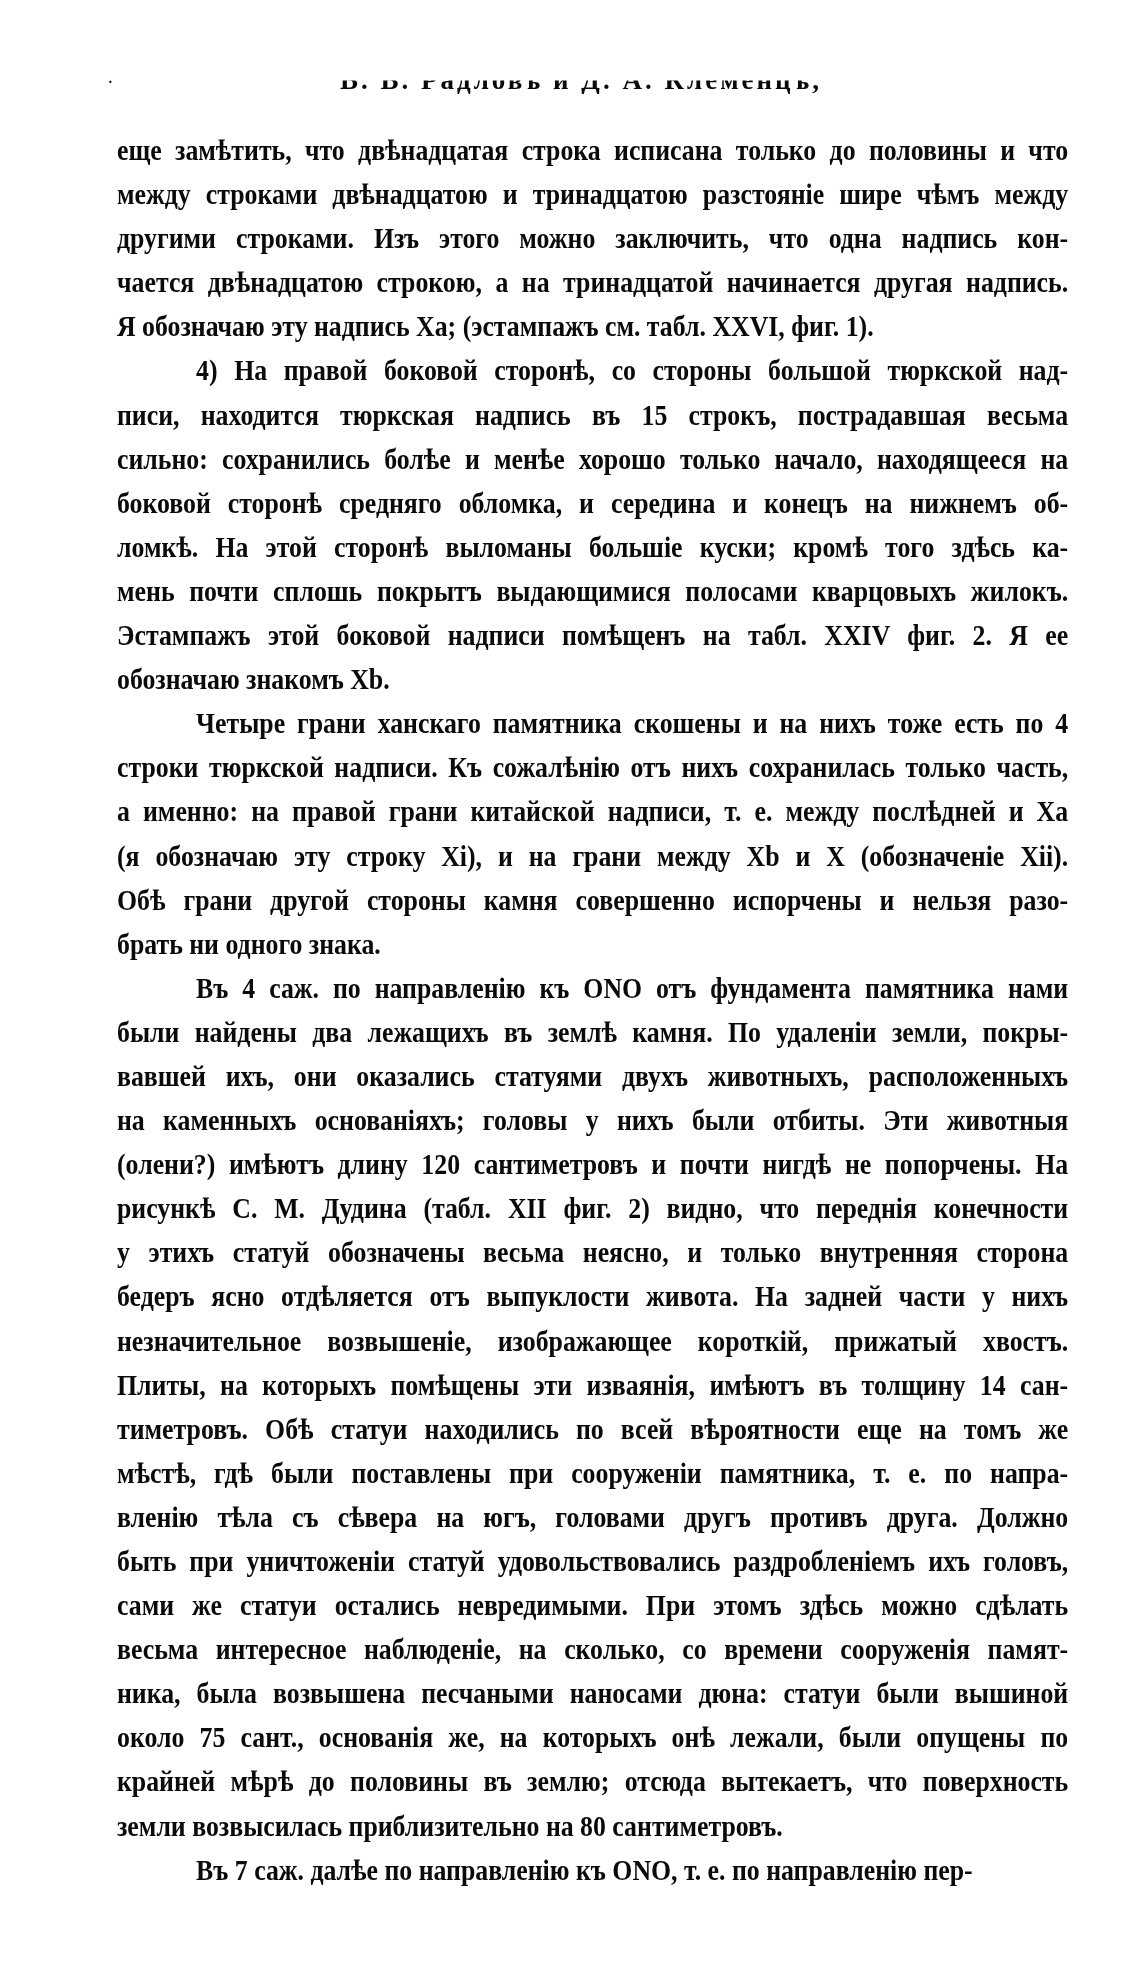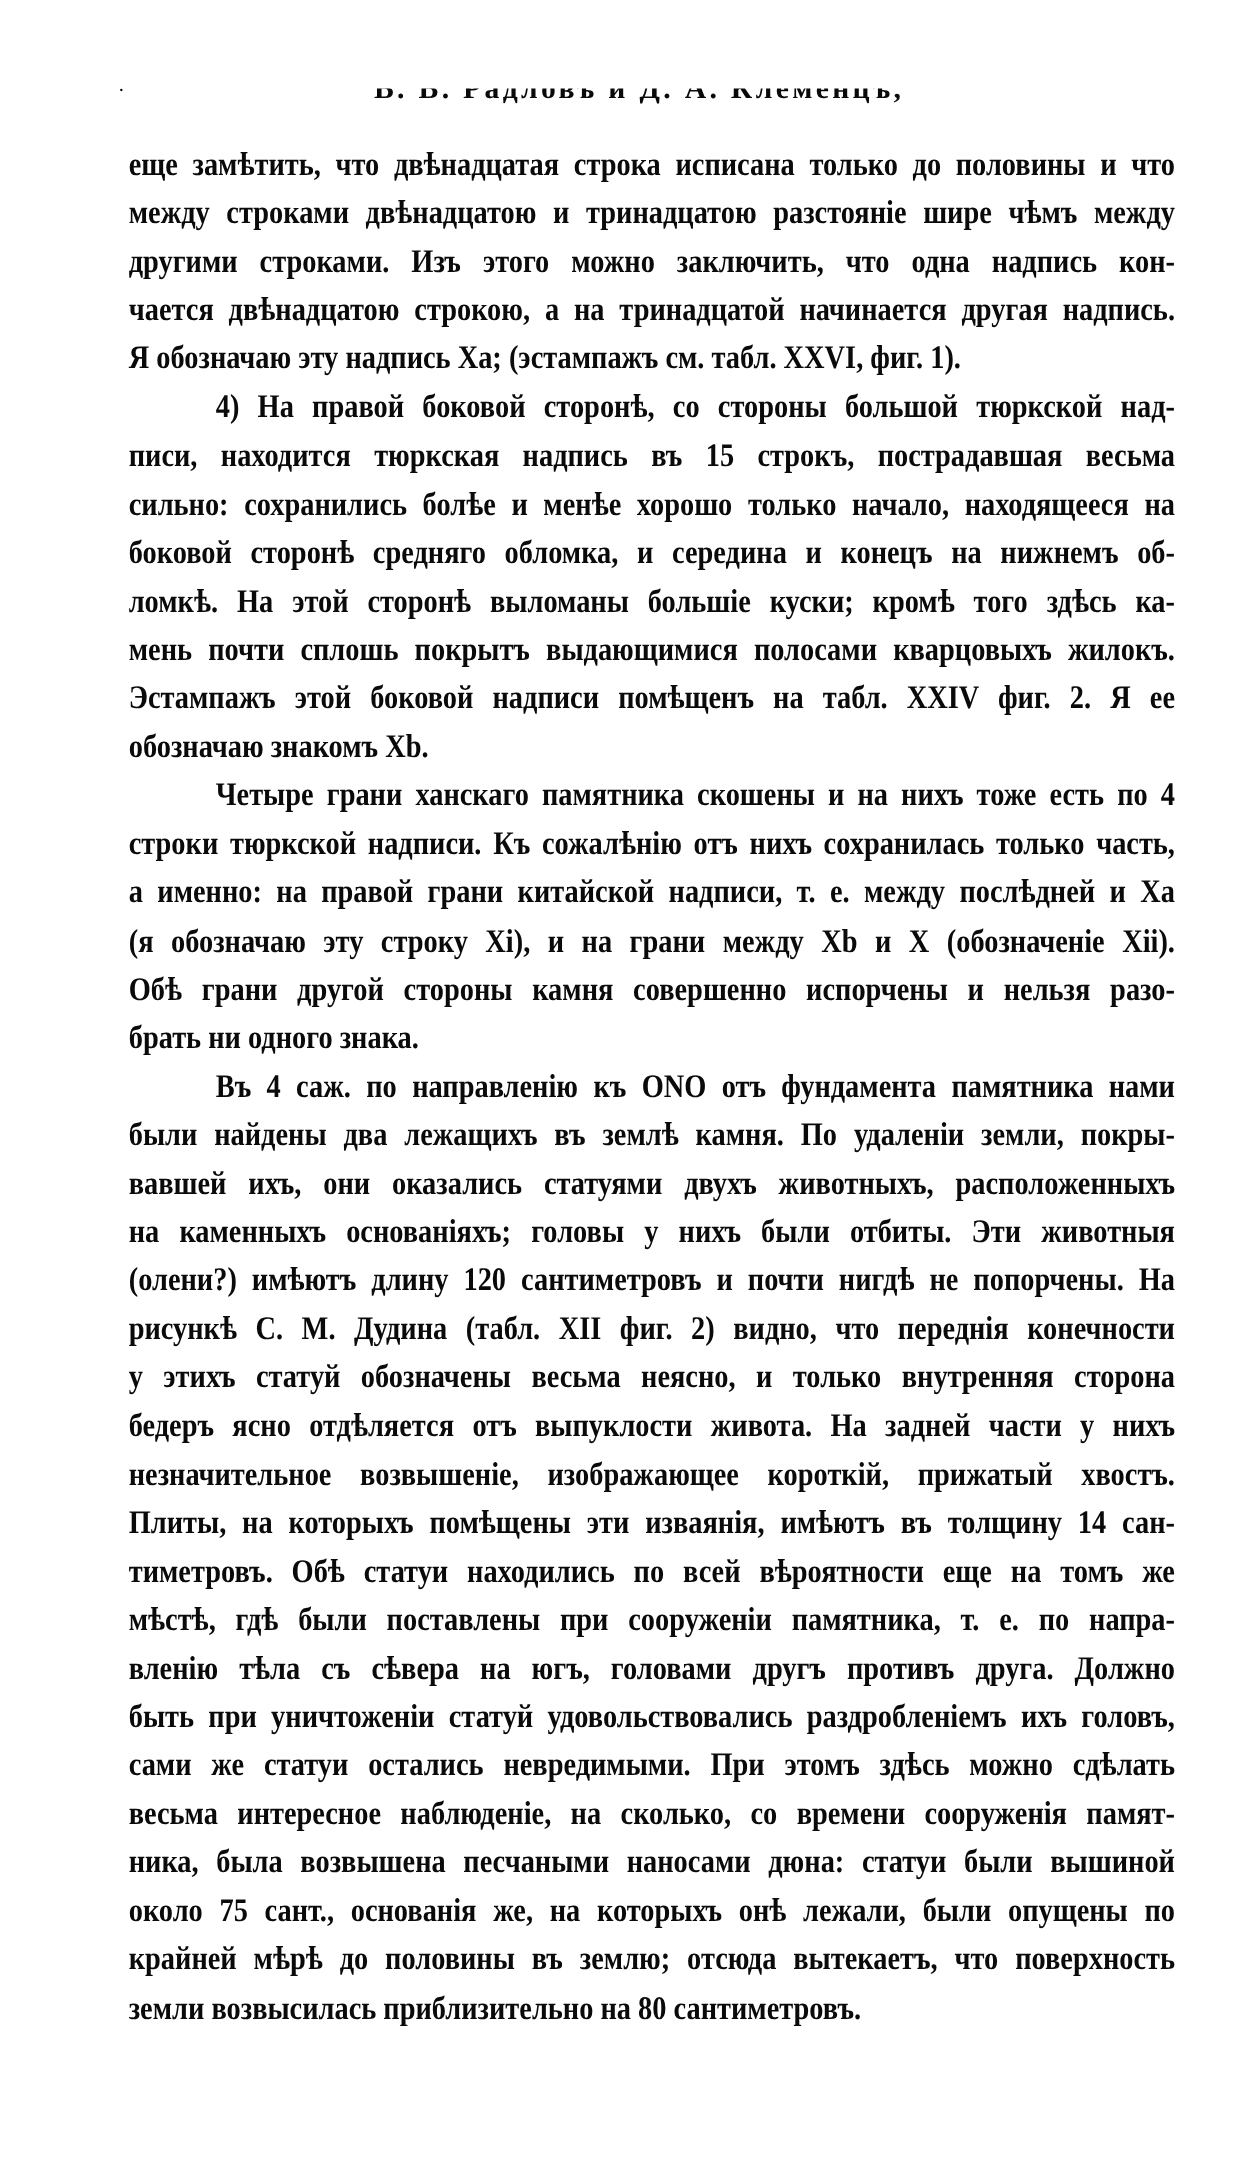--- a/index.html
+++ b/index.html
@@ -129,15 +129,18 @@
         <span class="line">мѣстѣ, гдѣ были поставлены при сооруженіи памятника, т. е. по напра-</span>
         <span class="line">вленію тѣла съ сѣвера на югъ, головами другъ противъ друга. Должно</span>
         <span class="line">быть при уничтоженіи статуй удовольствовались раздробленіемъ ихъ головъ,</span>
         <span class="line">сами же статуи остались невредимыми. При этомъ здѣсь можно сдѣлать</span>
         <span class="line">весьма интересное наблюденіе, на сколько, со времени сооруженія памят-</span>
         <span class="line">ника, была возвышена песчаными наносами дюна: статуи были вышиной</span>
         <span class="line">около 75 сант., основанія же, на которыхъ онѣ лежали, были опущены по</span>
         <span class="line">крайней мѣрѣ до половины въ землю; отсюда вытекаетъ, что поверхность</span>
         <span class="line last">земли возвысилась приблизительно на 80 сантиметровъ.</span>
       </div>
+      <div>
+        <span class="line indent last">Въ 7 саж. далѣе по направленію къ ONO, т. е. по направленію пер-</span>
+      </div>
     </div>
 
 </div>
 
 </body></html>

